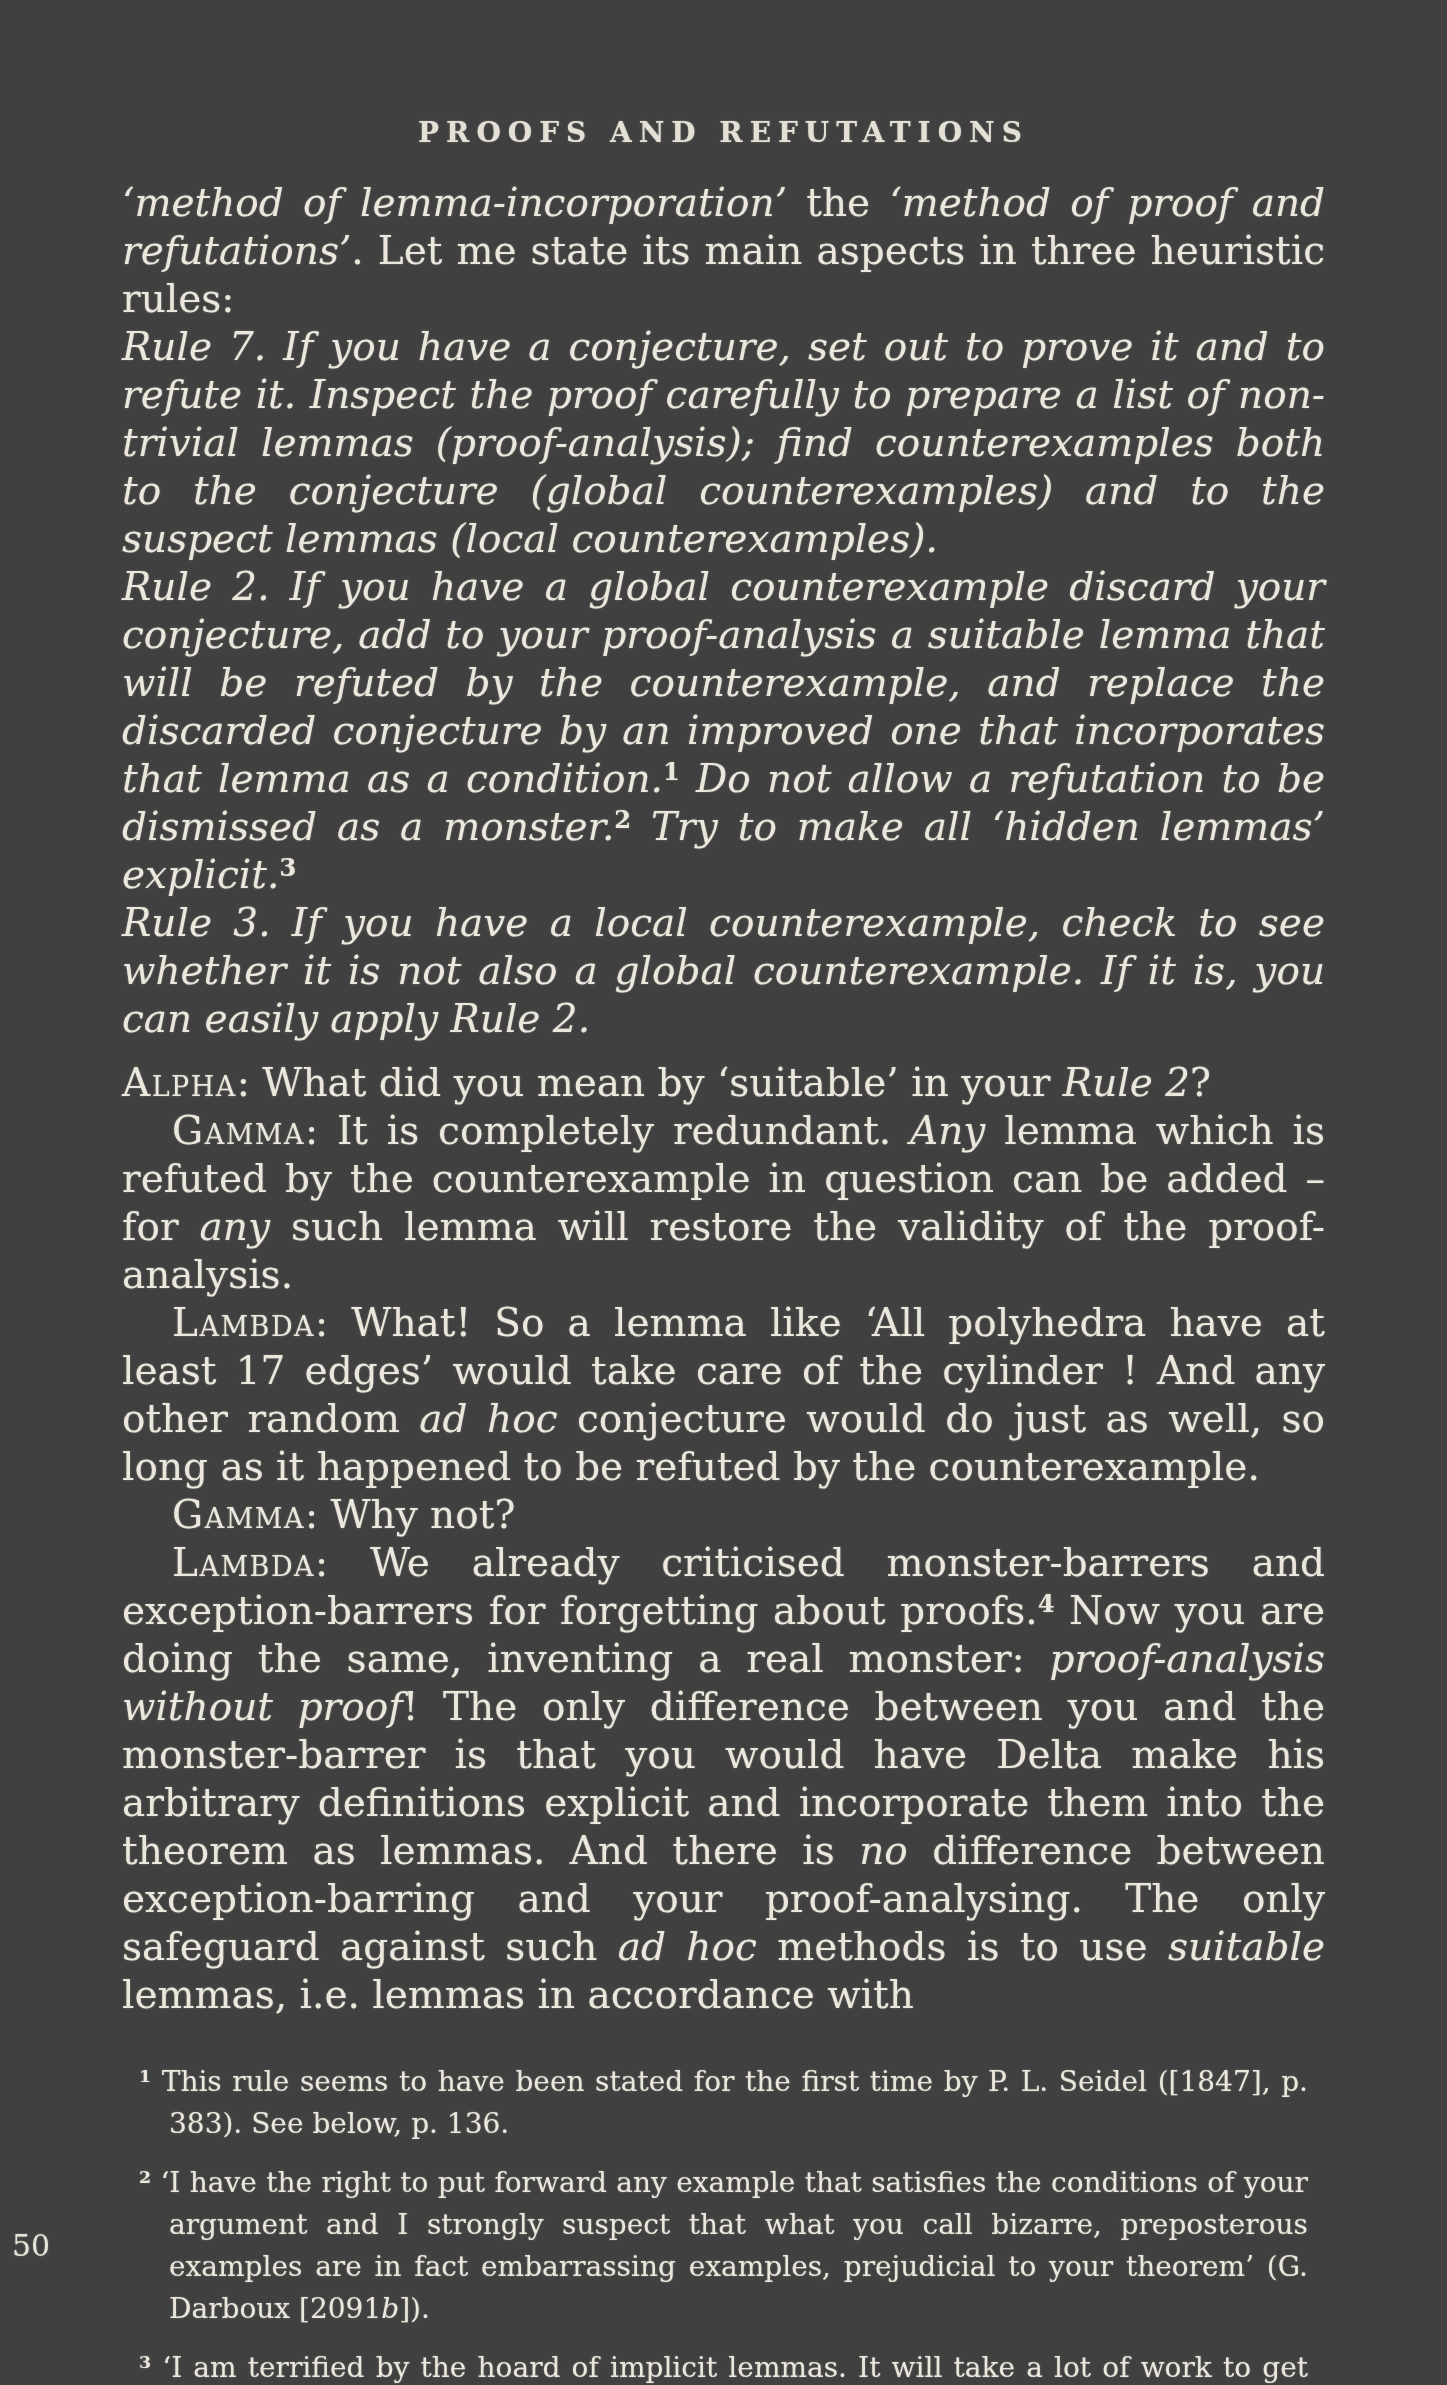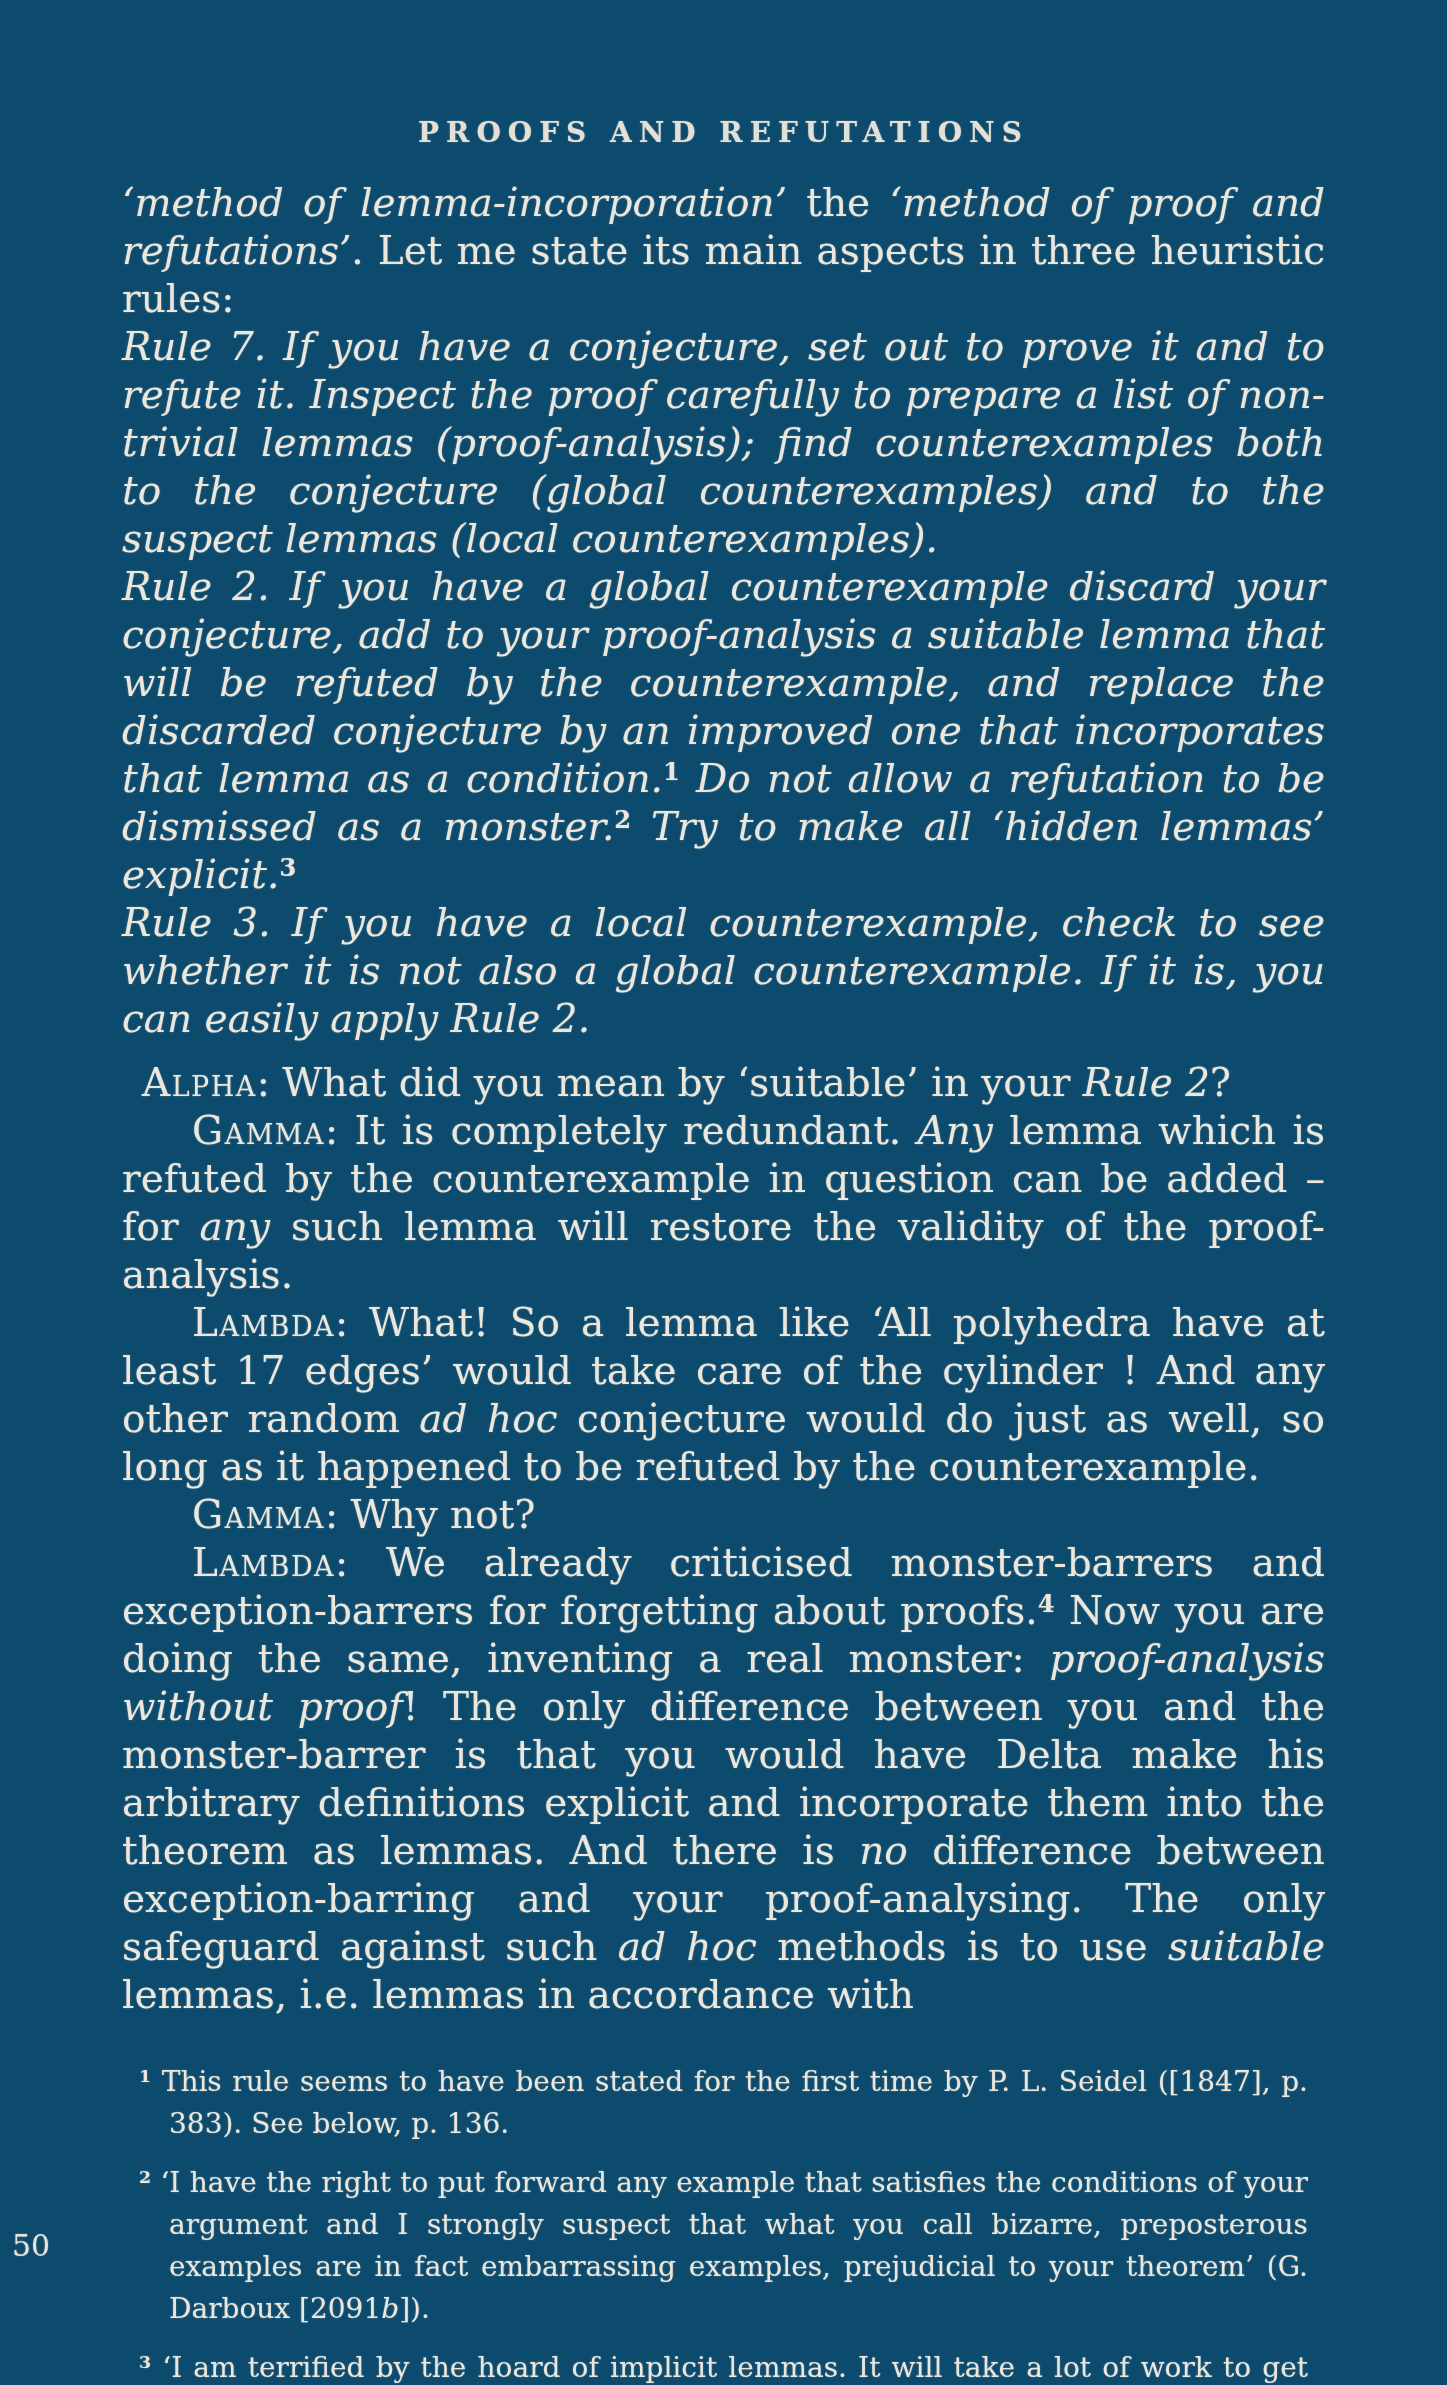--- a/index.html
+++ b/index.html
@@ -4,21 +4,21 @@
 <style>
   html, body {
     margin: 0;
     padding: 0;
     background: #000;
   }
   .page {
     position: relative;
     width: 1447px;
     height: 2385px;
-    background: #0c4a6e;
+    background: #404040;
     overflow: hidden;
     color: #ebe7dd;
     font-family: "DejaVu Serif", "Liberation Serif", serif;
     text-shadow: 0 0 2px rgba(235, 231, 221, 0.38);
   }
   .running-head {
     margin: 0 122px;
     padding-top: 116px;
     text-align: center;
     font-size: 28px;
@@ -49,21 +49,21 @@
     font-size: 28px;
     line-height: 42px;
   }
   .footnotes p {
     margin: 17px;
     text-align: justify;
     padding-left: 30px;
     text-indent: -30px;
   }
   .i  { font-style: italic; }
-  .sc { font-variant: small-caps; letter-spacing: 1.5px; margin-left: 20px; }
+  .sc { font-variant: small-caps; letter-spacing: 1.5px; }
   .sup {
     font-size: 0.62em;
     vertical-align: 0.5em;
     font-weight: bold;
     font-style: normal;
     line-height: 0;
   }
   .gap { display: inline-block; width: 235px; }
   .page-number {
     position: absolute;

